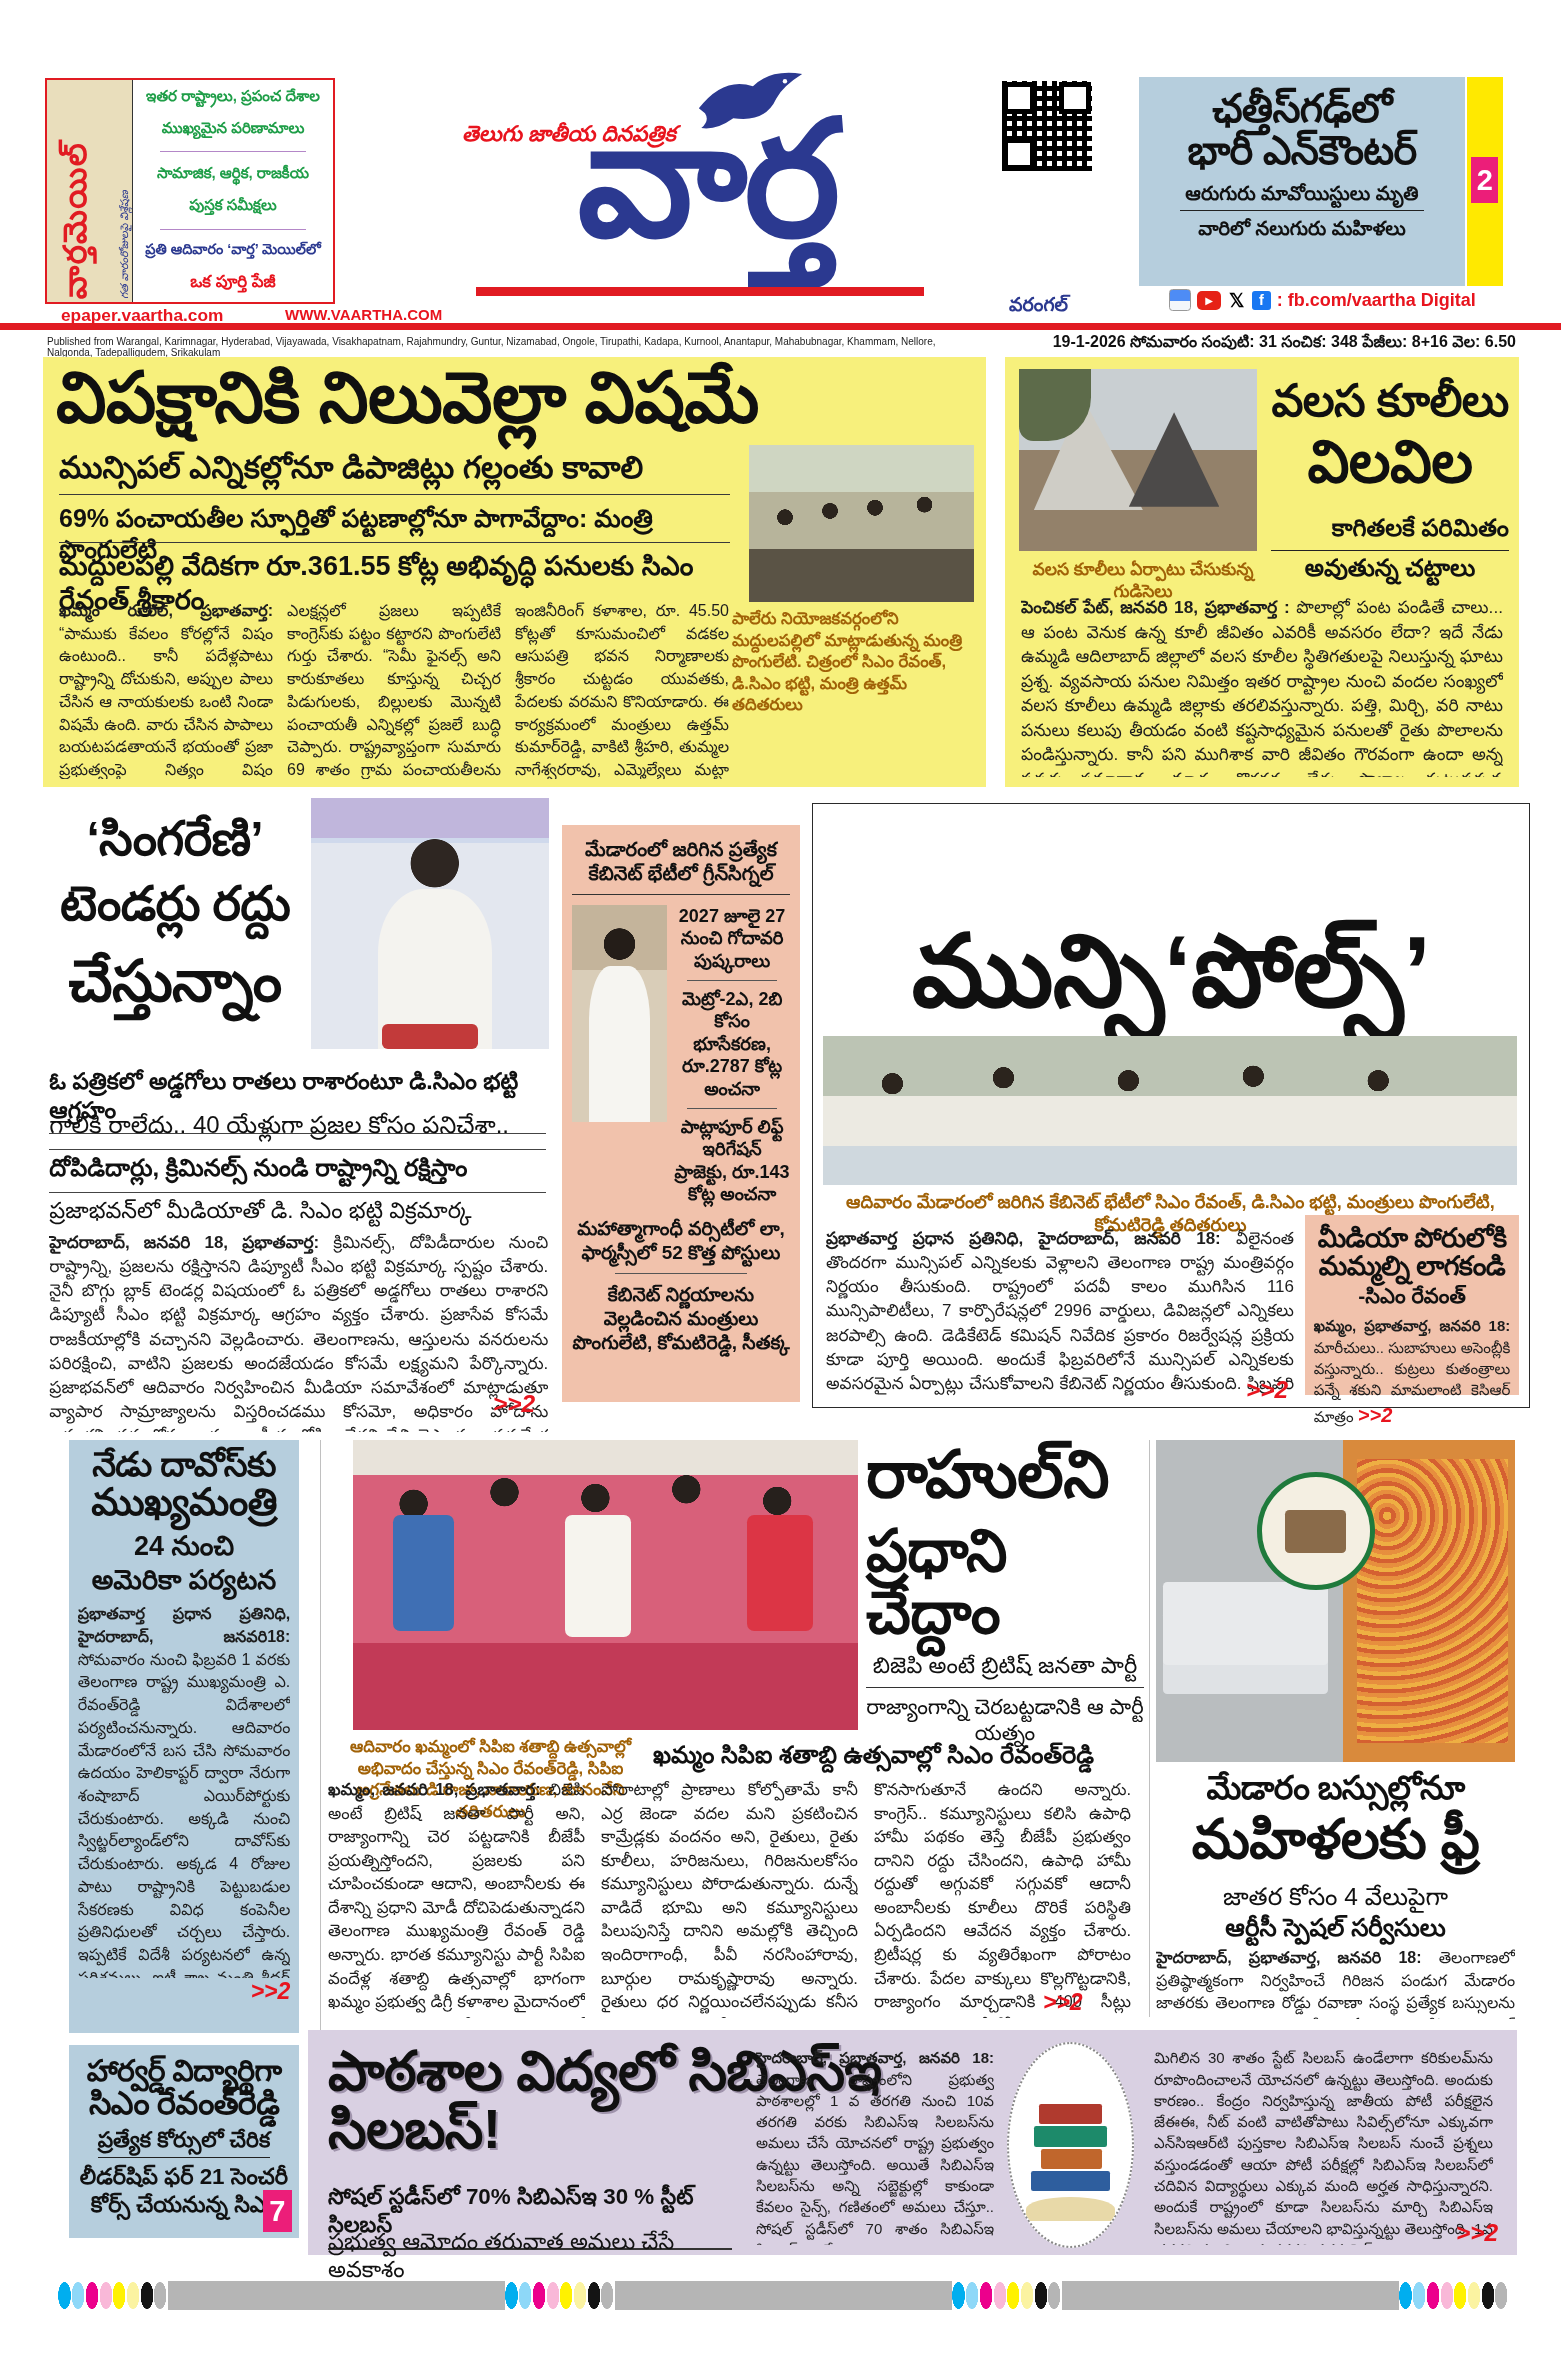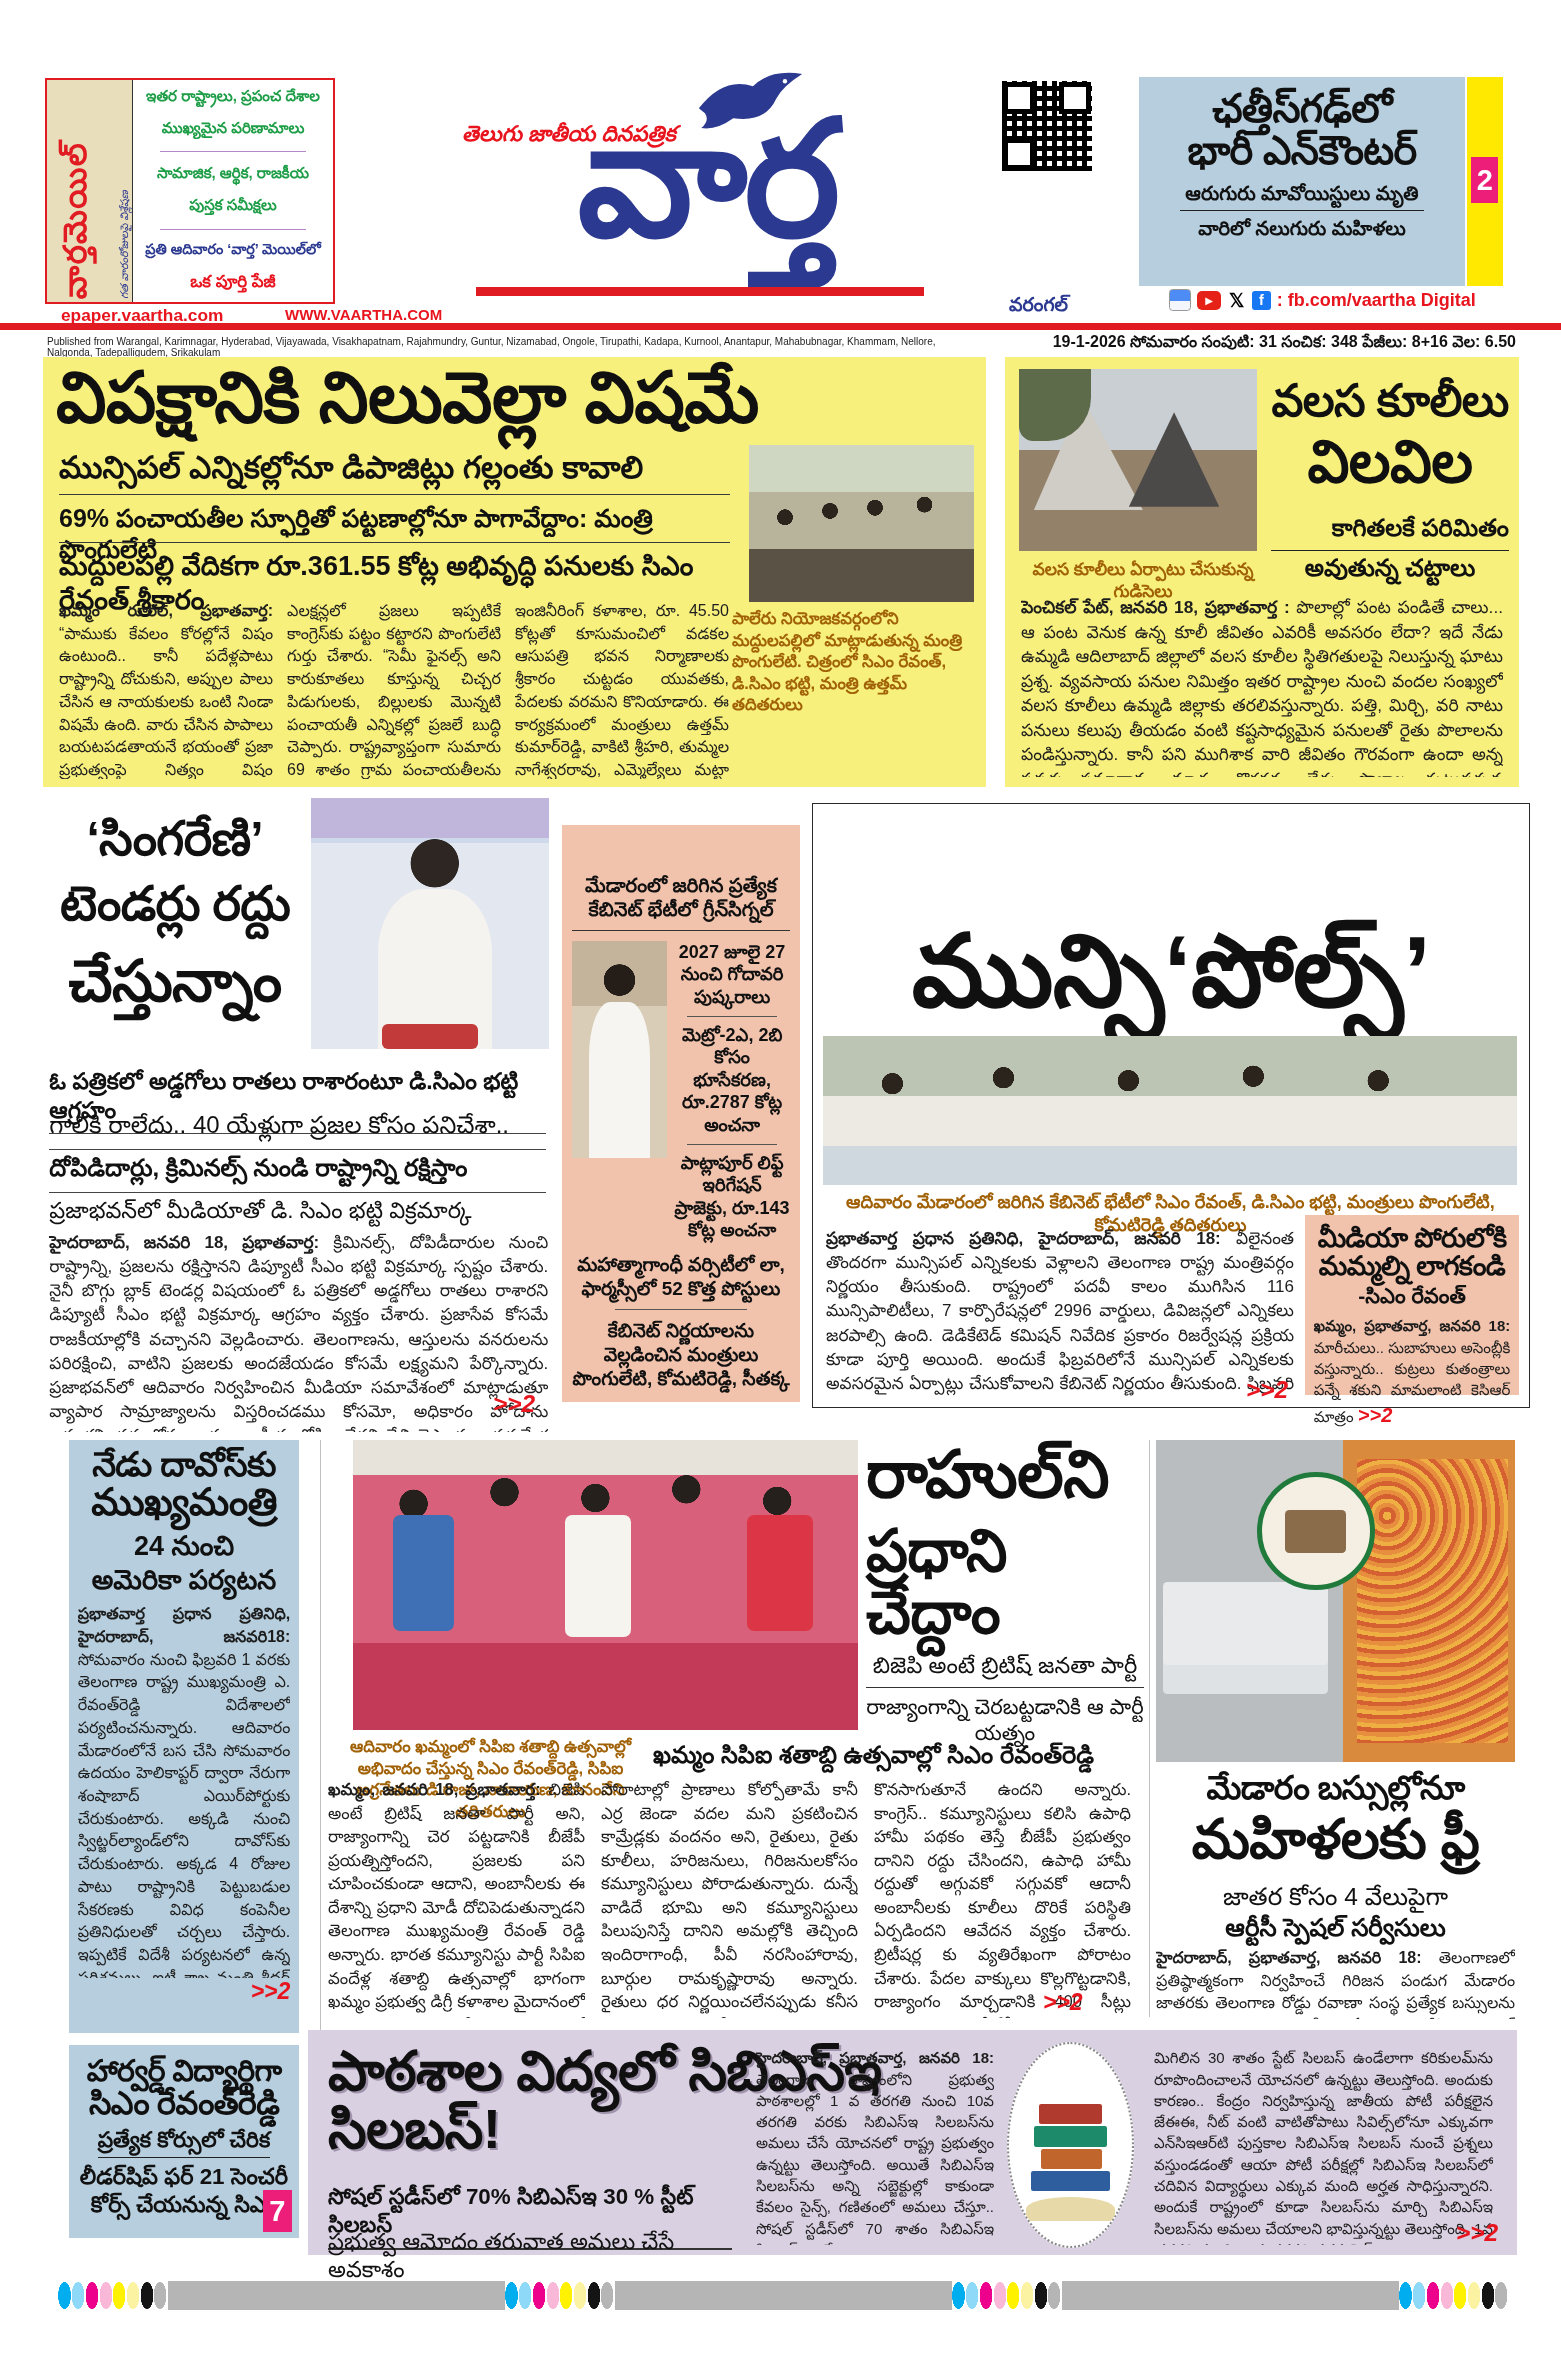--- a/index.html
+++ b/index.html
@@ -146,21 +146,21 @@
     </div>
     <div class="deck abs" style="left:4.3px;top:273px;width:497px;font-size:23px;border-bottom:1.4px solid #444;padding-bottom:8.7px;">ఓ పత్రికలో అడ్డగోలు రాతలు రాశారంటూ డి.సిఎం భట్టి ఆగ్రహం</div>
     <div class="deck abs" style="left:4.3px;top:316px;width:497px;font-size:24px;font-weight:normal;color:#111;border-bottom:1.4px solid #444;padding-bottom:8.7px;">గాలికి రాలేదు.. 40 యేళ్లుగా ప్రజల కోసం పనిచేశా..</div>
     <div class="deck abs" style="left:4.3px;top:359px;width:497px;font-size:24px;border-bottom:1.4px solid #444;padding-bottom:8.7px;">దోపిడిదార్లు, క్రిమినల్స్ నుండి రాష్ట్రాన్ని రక్షిస్తాం</div>
     <div class="deck abs" style="left:4.3px;top:403px;width:497px;font-size:22.4px;font-weight:normal;">ప్రజాభవన్‌లో మీడియాతో డి. సిఎం భట్టి విక్రమార్క</div>
     <div class="body abs" style="left:4.3px;top:437px;width:499px;height:201px;font-size:17px;overflow:hidden;"><b>హైదరాబాద్, జనవరి 18, ప్రభాతవార్త:</b> <span>క్రిమినల్స్, దోపిడీదారుల నుంచి రాష్ట్రాన్ని, ప్రజలను రక్షిస్తానని డిప్యూటీ సీఎం భట్టి విక్రమార్క స్పష్టం చేశారు. నైనీ బొగ్గు బ్లాక్ టెండర్ల విషయంలో ఓ పత్రికలో అడ్డగోలు రాతలు రాశారని డిప్యూటీ సీఎం భట్టి విక్రమార్క ఆగ్రహం వ్యక్తం చేశారు. ప్రజాసేవ కోసమే రాజకీయాల్లోకి వచ్చానని వెల్లడించారు. తెలంగాణను, ఆస్తులను వనరులను పరిరక్షించి, వాటిని ప్రజలకు అందజేయడం కోసమే లక్ష్యమని పేర్కొన్నారు. ప్రజాభవన్‌లో ఆదివారం నిర్వహించిన మీడియా సమావేశంలో మాట్లాడుతూ వ్యాపార సామ్రాజ్యాలను విస్తరించడము కోసమో, అధికారం హోదాను అనుభవించడం కోసం తాను రాజకీయాల్లోకి రాలేదని తేల్చిచెప్పారు. ఒక ప్రత్యేక లక్ష్యం కోసం రాజకీయాల్లోకి వచ్చానన్నారు. టెండర్లకు సంబంధించిన నిబంధనలు సింగరేణి పాలకవర్గం ఖరారు చేస్తుందని, ఇందులో తనకు ఎటువంటి సంబంధం ఉండదని పేర్కొన్నారు. సింగరేణి బొగ్గు గనుల విషయంలో ఆరోపణలు వచ్చిన వెంటనే వాటి టెండర్లు రద్దు చేయాలని సూచించినట్టు చెప్పారు. తెలంగాణ రాష్ట్ర ఆస్తులు, వనరులను పేదలకు సమానంగా పంచడమే తమ లక్ష్యమన్నారు. గద్దలు, దోపిడీదారులు, వ్యవస్థీకృత నేరగాళ్ల నుంచి తెలంగాణ ఆస్తులను కాపాడతానని ప్రకటించారు. సింగరేణి సంస్థ, నైనీ బొగ్గు బ్లాక్ టెండర్లను పిలిచిందని అన్నారు. కేంద్ర ప్రభుత్వ</span></div>
     <div class="jump abs" style="left:448px;top:596px;font-size:24.5px;">&gt;&gt;2</div>
   </div>
 
   <div class="abs salmon" style="left:562px;top:825px;width:238px;height:577px;padding:11.5px 10px;box-sizing:border-box;">
-    <div class="deck" style="font-size:19.5px;text-align:center;border-bottom:1.4px solid #333;padding-bottom:8.7px;margin-top:36px;">మేడారంలో జరిగిన ప్రత్యేక కేబినెట్ భేటీలో గ్రీన్‌సిగ్నల్</div>
+    <div class="deck" style="font-size:19.5px;text-align:center;border-bottom:1.4px solid #333;padding-bottom:8.7px;">మేడారంలో జరిగిన ప్రత్యేక కేబినెట్ భేటీలో గ్రీన్‌సిగ్నల్</div>
     <div style="display:flex;gap:7.2px;margin-top:10px;">
       <div class="photo" style="position:relative;width:95px;height:217px;flex:none;background:
         radial-gradient(circle 16px at 50% 18%,#241d18 97%,transparent),
         linear-gradient(180deg,#c4b49b 0 30%,#d9cdb8 30% 100%);">
         <div style="position:absolute;left:18%;top:28%;width:64%;height:72%;background:#f6f5f1;border-radius:35% 35% 0 0;"></div>
       </div>
       <div style="flex:1;">
         <div class="deck" style="font-size:18px;text-align:center;">2027 జూలై 27 నుంచి గోదావరి పుష్కరాలు</div>
         <div style="border-top:1.4px solid #555;margin:7.2px 13px;"></div>
         <div class="deck" style="font-size:18px;text-align:center;">మెట్రో-2ఎ, 2బి కోసం భూసేకరణ, రూ.2787 కోట్ల అంచనా</div>

